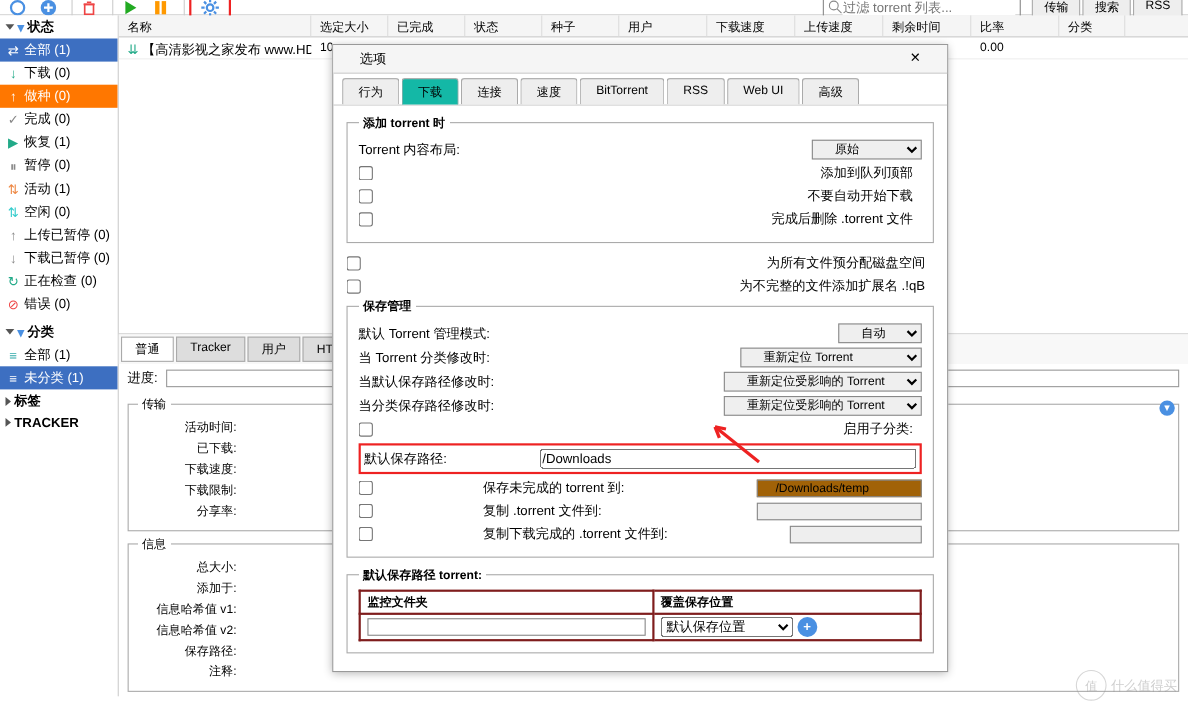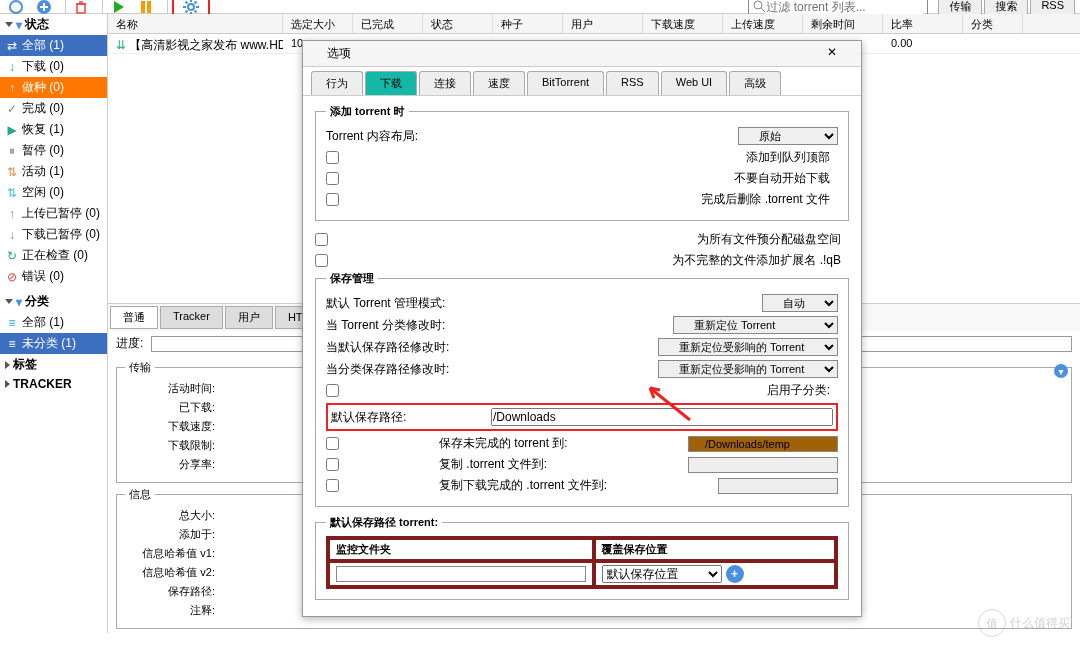--- a/index.html
+++ b/index.html
@@ -58,21 +58,21 @@
     .drow label { margin-right: 8px; white-space: nowrap; }
     .drow select, .drow input[type="text"] { border: 1px solid #888; padding: 1px 16px; font-size: 11px; }
     .drow input[type="checkbox"] { margin-right: 4px; }
     .default-path-row { display: flex; align-items: center; border: 2px solid #e22; padding: 3px; margin: 2px 0; }
     .default-path-row label { width: 160px; }
     .default-path-row input { flex: 1; }
 
     .arrow-annotation { position: absolute; left: 640px; top: 380px; z-index: 200; pointer-events: none; }
 
     .table-small { border-collapse: collapse; width: 100%; }
-    .table-small th, .table-small td { border: 4px solid #7f1d1d; padding: 2px 6px; font-size: 11px; text-align: left; }
+    .table-small th, .table-small td { border: 2px solid #7f1d1d; padding: 2px 6px; font-size: 11px; text-align: left; }
     .plus-btn { width: 18px; height: 18px; background: #4a90e2; color: #fff; border-radius: 50%; display: inline-flex; align-items: center; justify-content: center; margin-left: 4px; cursor: pointer; font-weight: bold; }
 
     .watermark { position: absolute; right: 10px; bottom: 8px; opacity: 0.4; display: flex; align-items: center; font-size: 14px; color: #888; }
     .watermark-circle { width: 28px; height: 28px; border: 1px solid #999; border-radius: 50%; display: flex; align-items: center; justify-content: center; margin-right: 4px; font-size: 11px; }
 
     .blue-circle { position: absolute; right: 12px; top: 350px; width: 14px; height: 14px; background: #4a90e2; border-radius: 50%; color: #fff; display: flex; align-items: center; justify-content: center; font-size: 10px; cursor: pointer; }
   </style>
 </head>
 <body>
 

